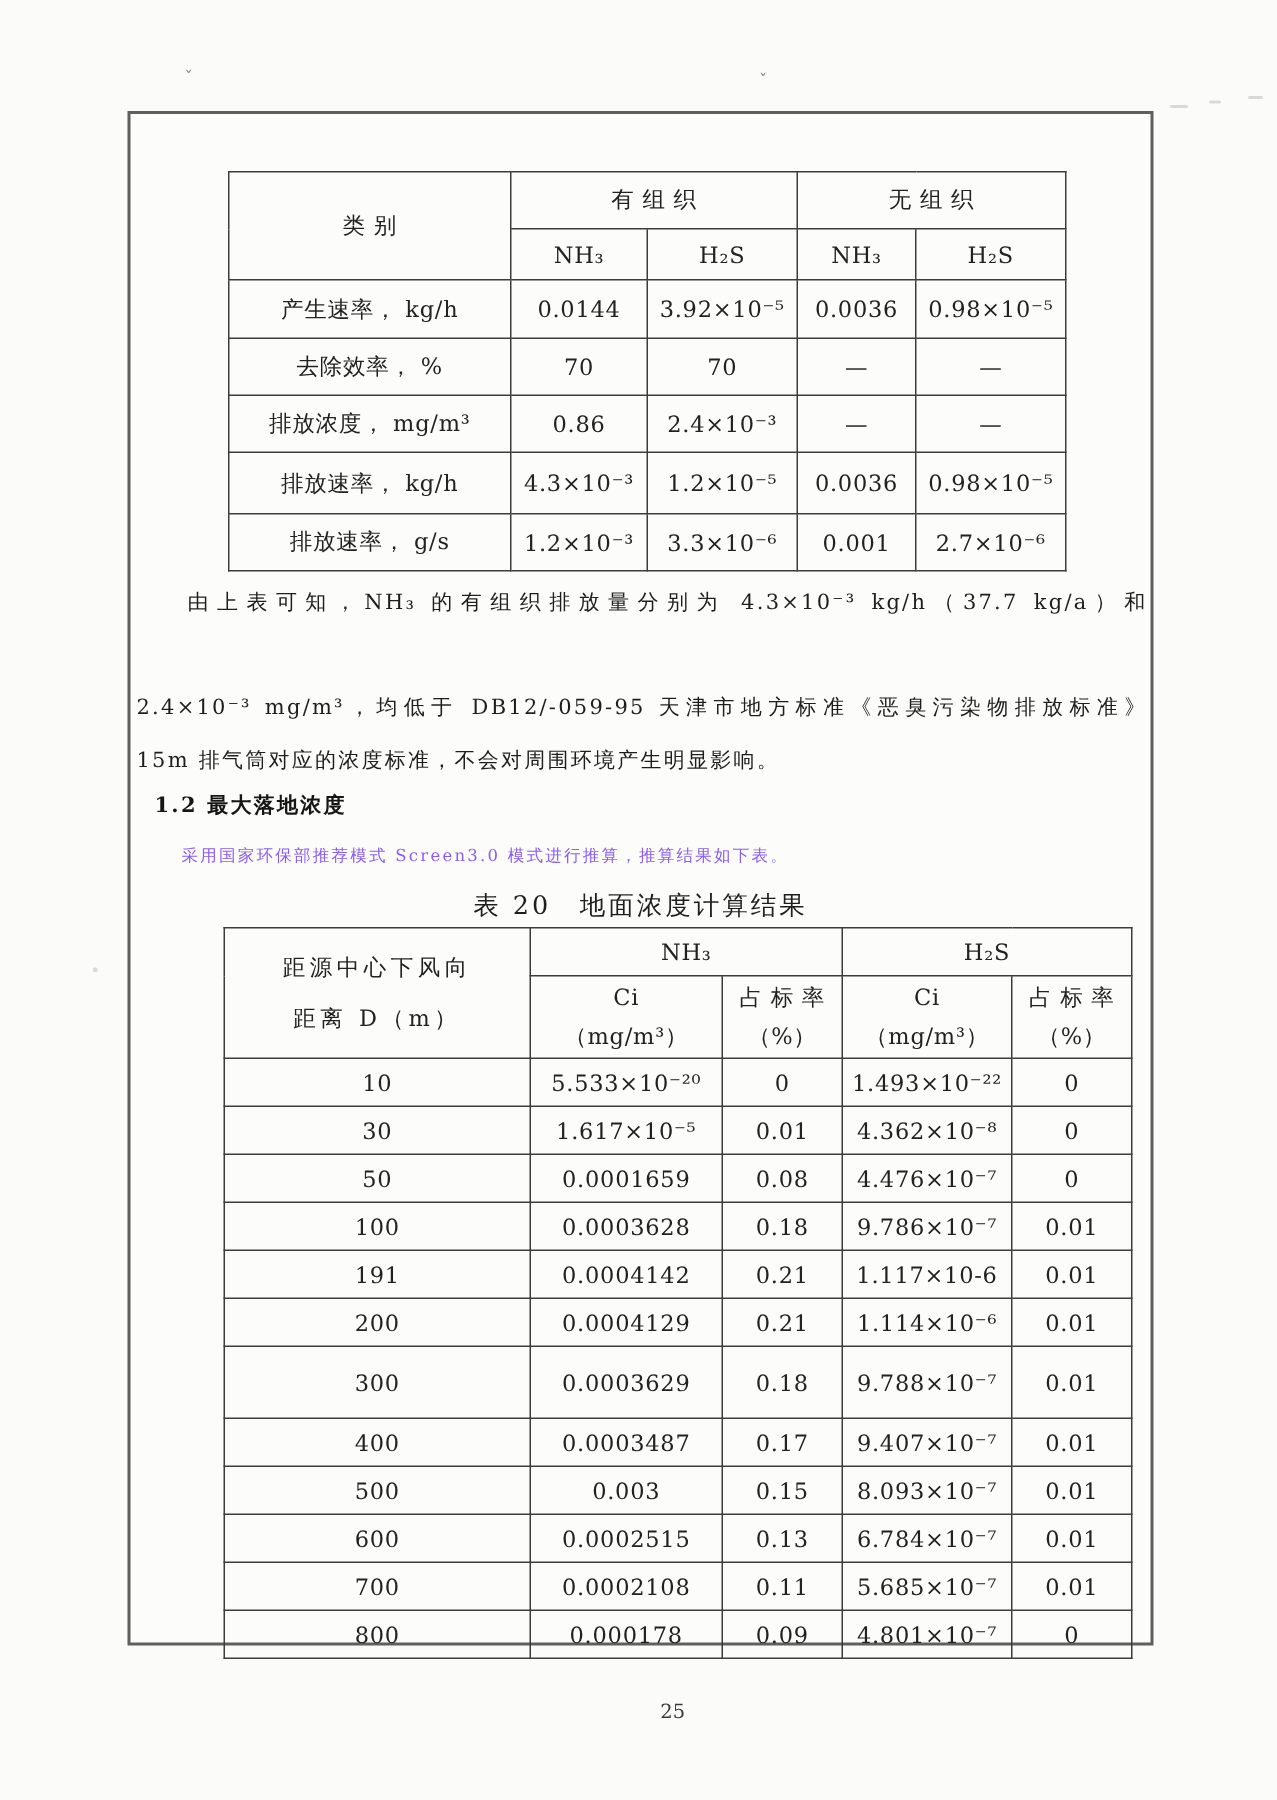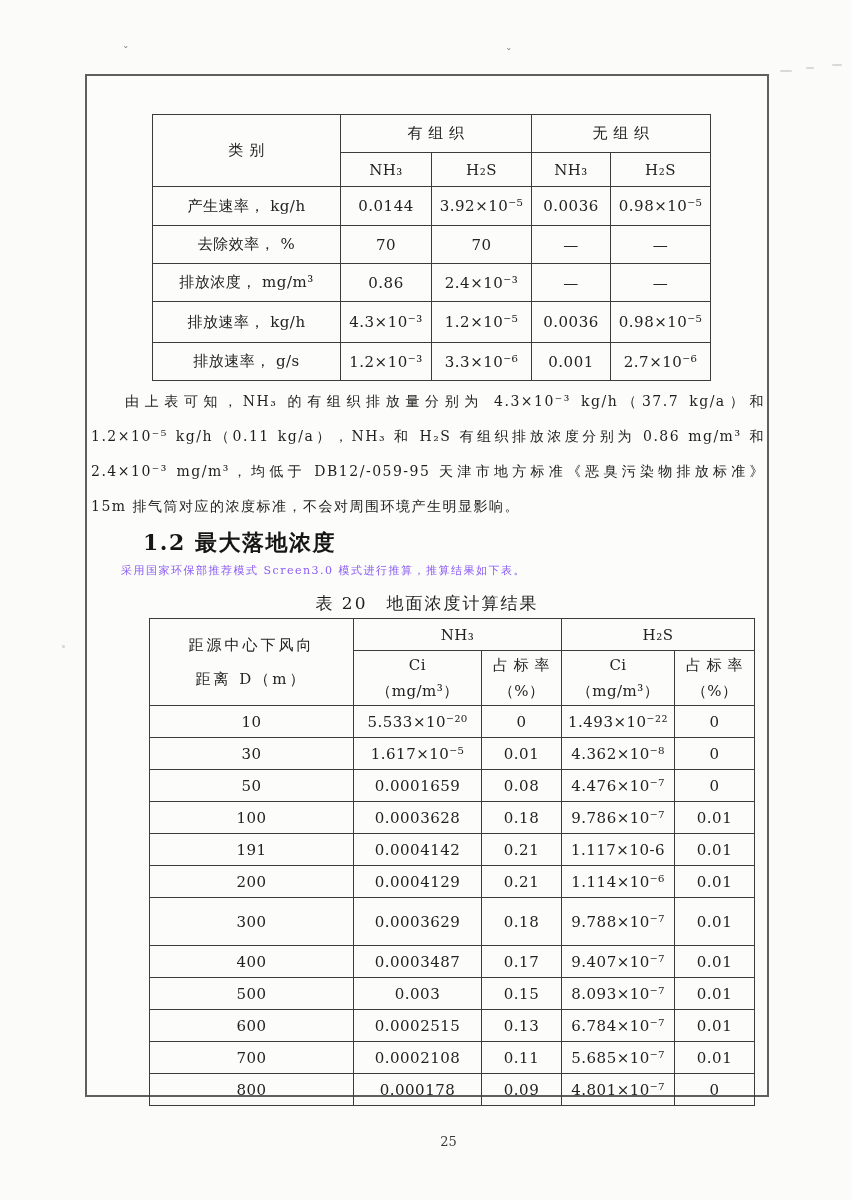--- a/index.html
+++ b/index.html
@@ -47,21 +47,21 @@
   .para-line {
     position:absolute; left:4px; width:674px; height:35px;
     font-size:14px; letter-spacing:1.5px; white-space:nowrap;
     text-align:justify; text-align-last:justify;
     color:#1e1e1e;
   }
   .para-line.last { text-align:left; text-align-last:left; }
   .indent { padding-left:34px; }
 
   .heading {
-    font-size:22px; font-weight:bold; letter-spacing:1.5px; color:#161616;margin-left:40px;
+    font-size:14px; font-weight:bold; letter-spacing:1.5px; color:#161616;
   }
   .intro {
     font-size:11px; letter-spacing:1.5px; color:#8b5cf6;
   }
 
   .page-number {
     position:absolute; top:1134px; left:0; width:100%;
     text-align:center; font-size:13px; color:#3a3a3a;
     transform:translateX(23px);
   }
@@ -135,21 +135,20 @@
       <td class="cjk">排放速率， g/s</td>
       <td>1.2×10⁻³</td>
       <td>3.3×10⁻⁶</td>
       <td>0.001</td>
       <td>2.7×10⁻⁶</td>
     </tr>
   </tbody>
     </table>
 
   <div class="para-line indent" style="top:317px;">由上表可知，NH₃ 的有组织排放量分别为 4.3×10⁻³ kg/h（37.7 kg/a）和</div>
-  <div class="para-line" style="top:352px;">1.2×10⁻⁵ kg/h（0.11 kg/a），NH₃ 和 H₂S 有组织排放浓度分别为 0.86 mg/m³ 和</div>
   <div class="para-line" style="top:387px;">2.4×10⁻³ mg/m³，均低于 DB12/-059-95 天津市地方标准《恶臭污染物排放标准》</div>
   <div class="para-line last" style="top:422px;text-align:right;">15m 排气筒对应的浓度标准，不会对周围环境产生明显影响。</div>
 
   <div class="abs heading" style="left:16px; top:452px;">1.2 最大落地浓度</div>
   <div class="abs intro" style="left:34px; top:487px;">采用国家环保部推荐模式 Screen3.0 模式进行推算，推算结果如下表。</div>
 
   <div class="abs tcaption" style="top:516px;">表 20　地面浓度计算结果</div>
 
   <table class="t20 abs" style="left:39px; top:542px;">
     <colgroup>

